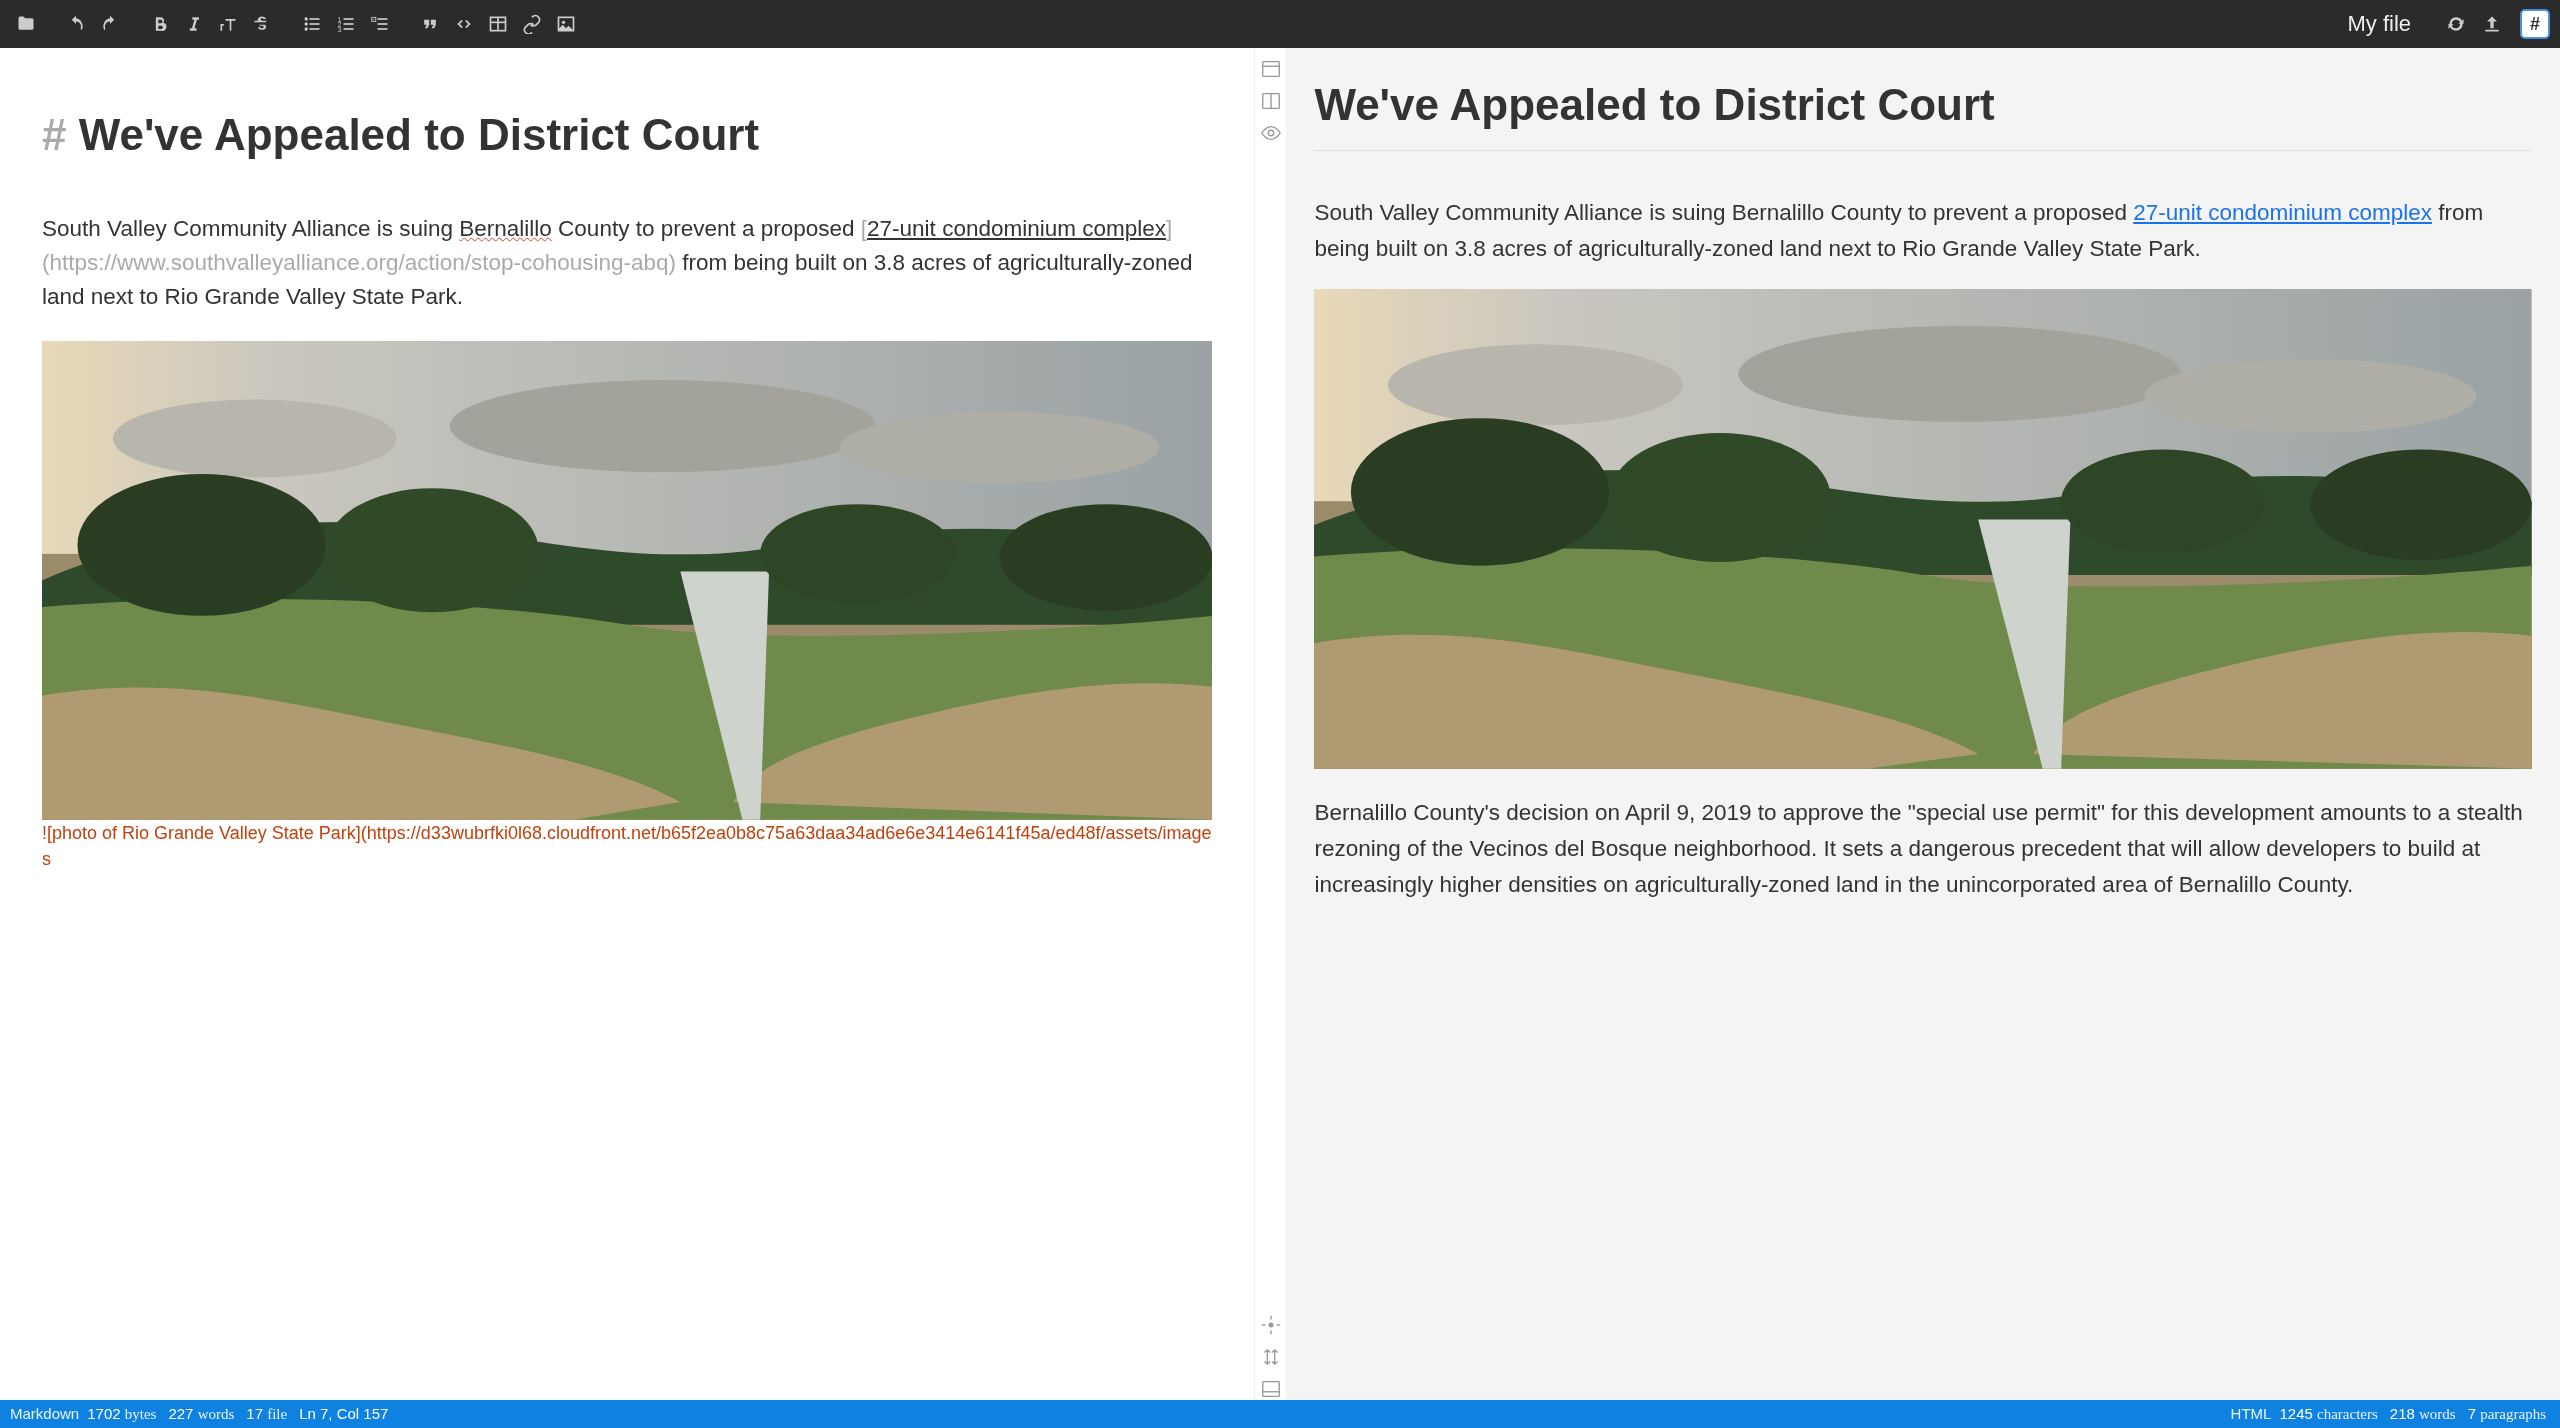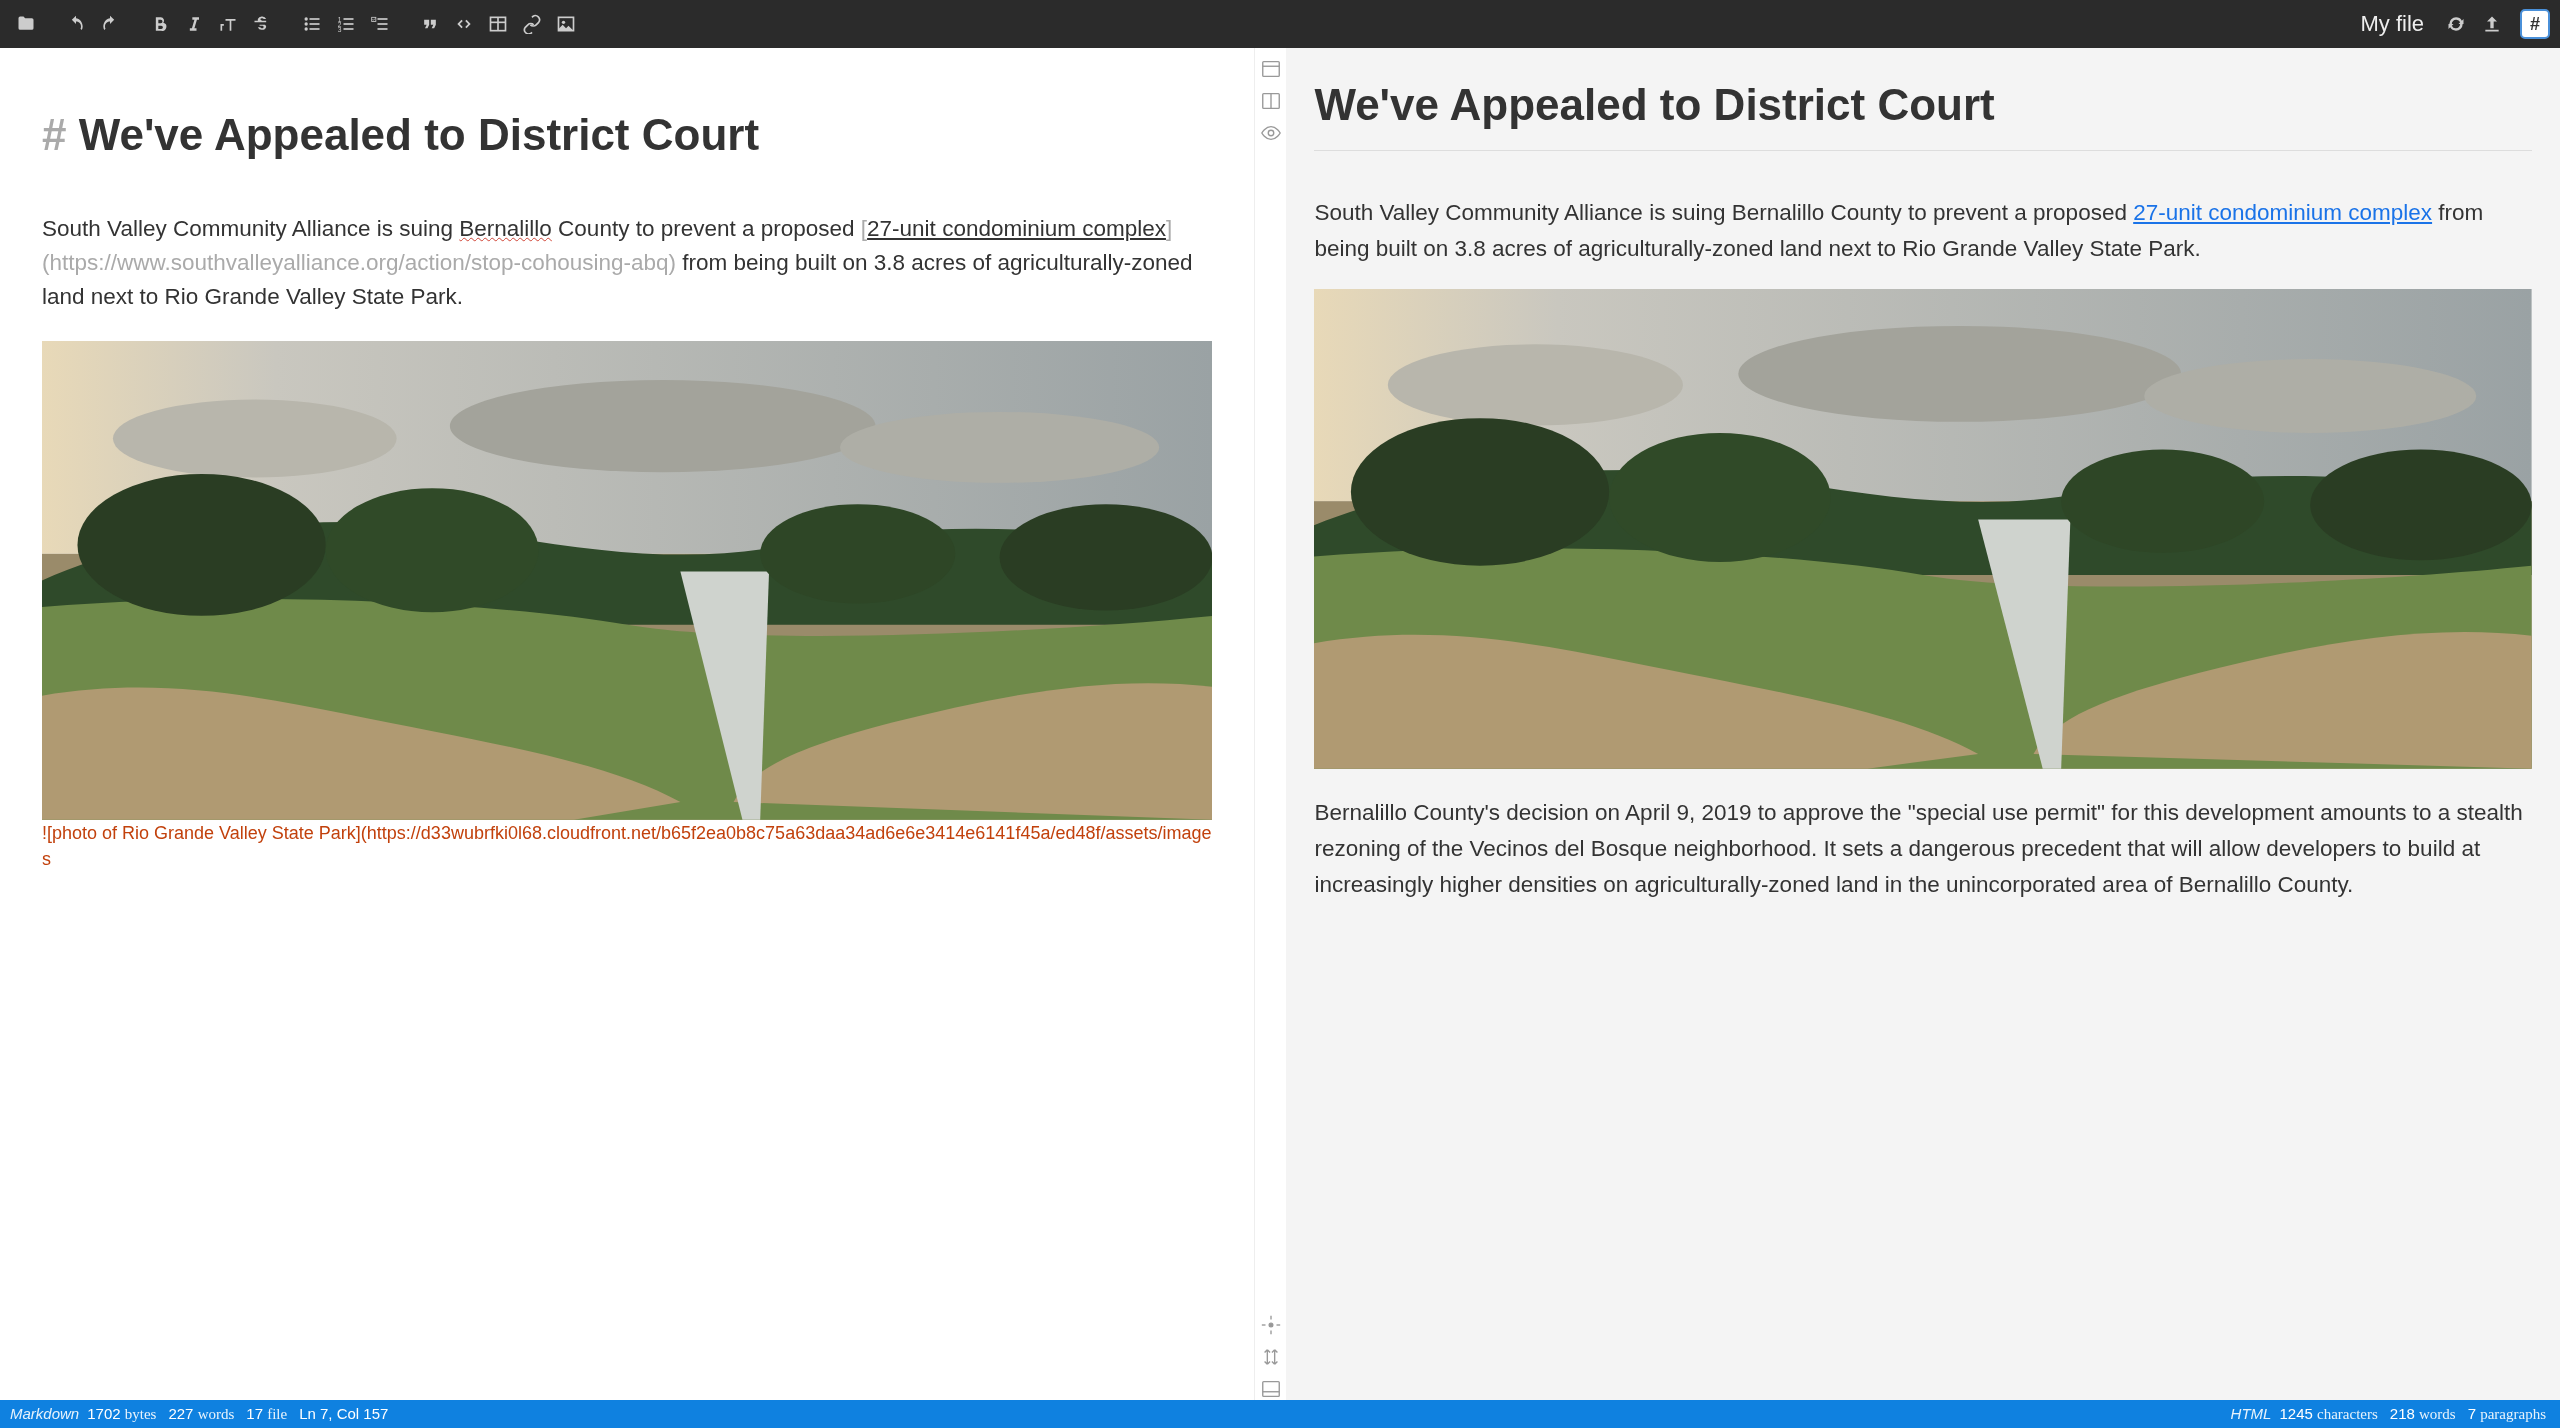--- a/index.html
+++ b/index.html
@@ -2,21 +2,21 @@
 <html><head>
 <meta charset="utf-8">
 <style>
 * { margin: 0; padding: 0; box-sizing: border-box; }
 body { font-family: -apple-system, BlinkMacSystemFont, "Segoe UI", Helvetica, Arial, sans-serif; background: #fff; overflow: hidden; height: 100vh; display: flex; flex-direction: column; }
 .toolbar { background: #2b2b2b; height: 48px; display: flex; align-items: center; padding: 0 10px; gap: 4px; flex-shrink: 0; }
 .toolbar .spacer { flex: 1; }
 .toolbar .tb-btn { width: 32px; height: 32px; display: flex; align-items: center; justify-content: center; color: #ccc; cursor: pointer; border-radius: 3px; }
 .toolbar .tb-btn svg { width: 20px; height: 20px; fill: currentColor; }
 .toolbar .tb-group { display: flex; gap: 2px; margin-right: 14px; }
-.toolbar .file-name { color: #eee; font-size: 22px; margin-right: 12px; }
+.toolbar .file-name { color: #eee; font-size: 22px; margin-right: 25px; }
 .toolbar .app-icon { width: 30px; height: 30px; border-radius: 5px; background: #fff; border: 2px solid #4a90d9; display: flex; align-items: center; justify-content: center; color: #333; font-weight: bold; font-size: 18px; margin-left: 8px; }
 .main { flex: 1; display: flex; overflow: hidden; }
 .editor-pane { width: 49%; padding: 30px 42px; overflow: hidden; font-size: 22.5px; line-height: 1.5; color: #333; }
 .gutter { width: 32px; background: #fff; border-left: 1px solid #eee; display: flex; flex-direction: column; align-items: center; padding-top: 10px; gap: 10px; }
 .gutter .g-btn { width: 22px; height: 22px; color: #999; cursor: pointer; }
 .gutter .g-btn svg { width: 100%; height: 100%; fill: none; stroke: currentColor; stroke-width: 1.5; }
 .gutter .g-spacer { flex: 1; }
 .preview-pane { flex: 1; background: #f4f4f4; padding: 22px 28px; overflow: hidden; font-size: 22.5px; line-height: 1.6; color: #333; }
 .editor-h1 { font-size: 44px; font-weight: 700; margin: 24px 0 44px 0; color: #333; }
 .editor-h1 .hash { color: #aaa; }
@@ -29,21 +29,21 @@
 .alt-text { color: #c2410c; word-break: break-all; font-size: 18px; line-height: 1.45; }
 .preview-h1 { font-size: 44px; font-weight: 700; margin-bottom: 10px; color: #333; }
 .preview-hr { border: none; border-top: 1px solid #ddd; margin-bottom: 44px; }
 .preview-para { margin-bottom: 22px; }
 .preview-link { color: #1a73e8; text-decoration: underline; }
 .preview-img { margin: 10px 0 26px 0; }
 .preview-img svg { width: 100%; height: auto; display: block; }
 .statusbar { height: 28px; background: #0f81e0; color: #fff; display: flex; align-items: center; font-size: 15px; padding: 0 10px; flex-shrink: 0; }
 .statusbar .sb-left, .statusbar .sb-right { display: flex; gap: 8px; align-items: baseline; }
 .statusbar .spacer { flex: 1; }
-.statusbar .sb-lbl { opacity: 0.9; font-style: italic; }
+.statusbar .sb-lbl { opacity: 0.9; }
 .statusbar .sb-val { font-weight: 400; }
 .statusbar .sb-unit { opacity: 0.9; margin-right: 4px; font-family: Liberation Serif, serif; }
 </style>
 </head>
 <body>
 
 <div class="toolbar">
   <div class="tb-group">
     <div class="tb-btn">
         <svg viewBox="0 0 24 24">

